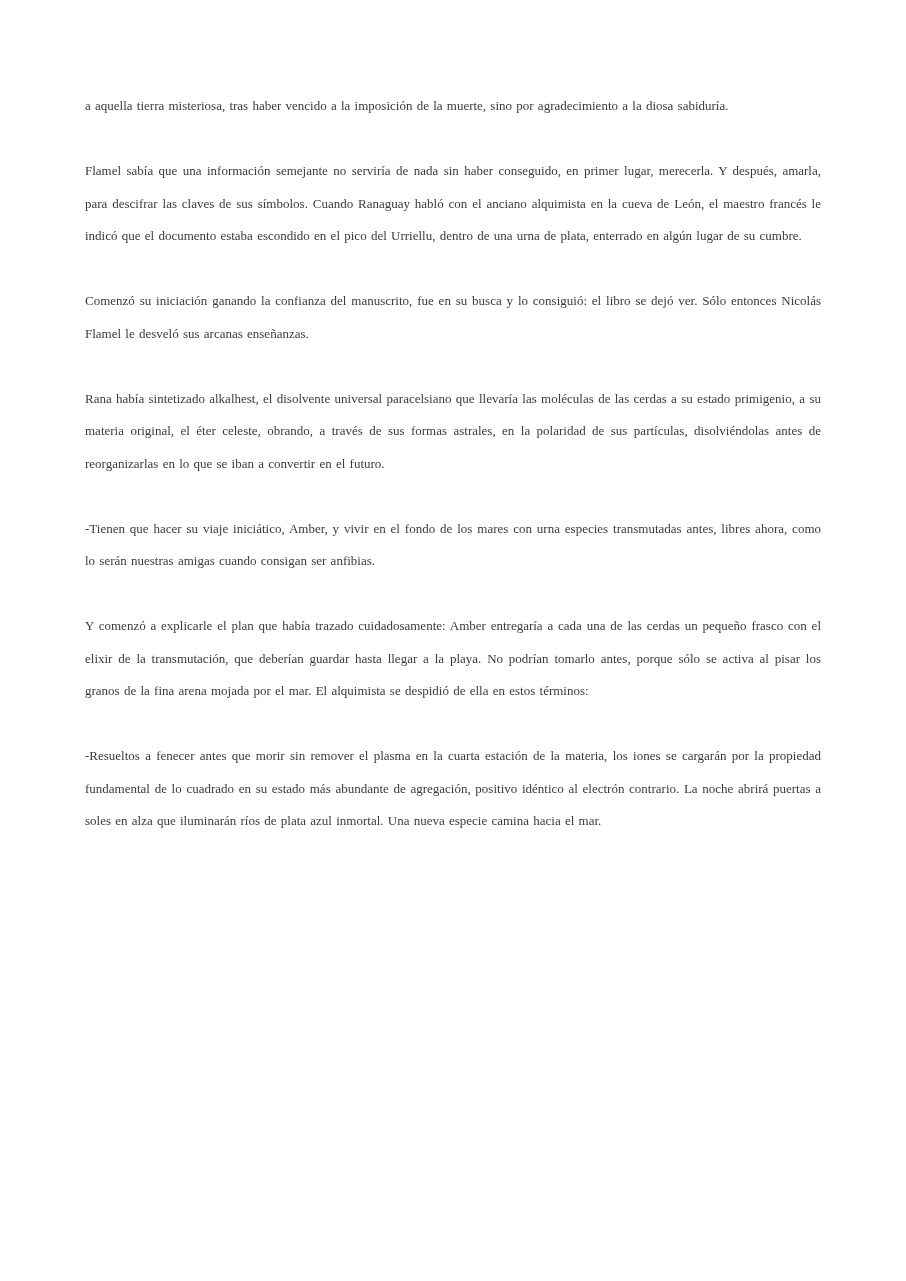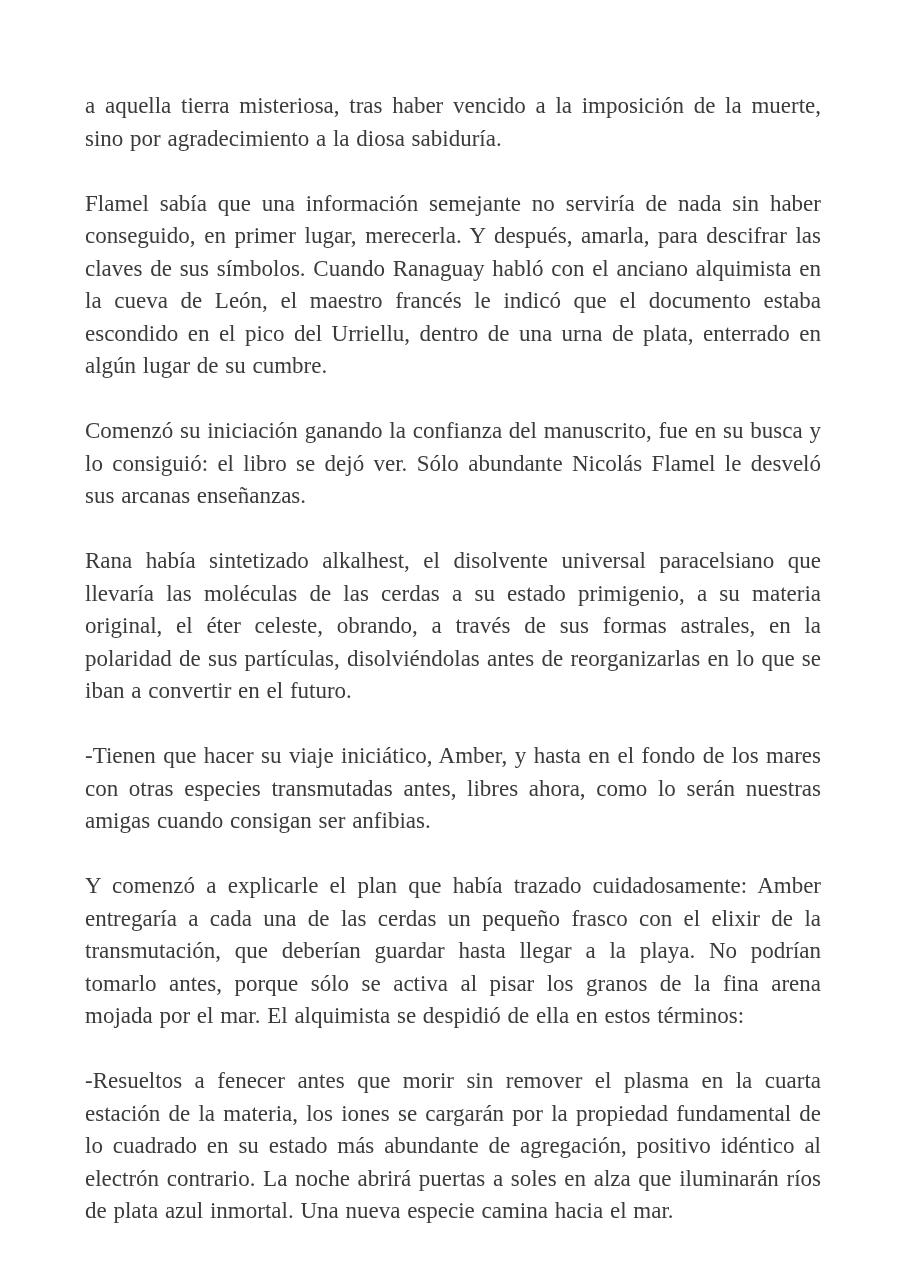--- a/index.html
+++ b/index.html
@@ -12,35 +12,35 @@
     overflow: hidden;
     font-family: "Liberation Serif", "DejaVu Serif", serif;
   }
   .page {
     width: 906px;
     height: 1281px;
     background: #ffffff;
     padding: 90px 85px 40px 85px;
   }
   .page p {
-    font-size: 23px;
+    font-size: 13px;
     line-height: 32.5px;
     color: #3b3b3b;
     text-align: justify;
     margin-bottom: 32.5px;
     word-spacing: 1px;
   }
   .page p:last-child {
     margin-bottom: 8px;
   }
 </style>
 </head>
 <body>
 
 <div class="page">
   <p>a aquella tierra misteriosa, tras haber vencido a la imposición de la muerte, sino por agradecimiento a la diosa sabiduría.</p>
   <p>Flamel sabía que una información semejante no serviría de nada sin haber conseguido, en primer lugar, merecerla. Y después, amarla, para descifrar las claves de sus símbolos. Cuando Ranaguay habló con el anciano alquimista en la cueva de León, el maestro francés le indicó que el documento estaba escondido en el pico del Urriellu, dentro de una urna de plata, enterrado en algún lugar de su cumbre.</p>
-  <p>Comenzó su iniciación ganando la confianza del manuscrito, fue en su busca y lo consiguió: el libro se dejó ver. Sólo abundante Nicolás Flamel le desveló sus arcanas enseñanzas.</p>
+  <p>Comenzó su iniciación ganando la confianza del manuscrito, fue en su busca y lo consiguió: el libro se dejó ver. Sólo entonces Nicolás Flamel le desveló sus arcanas enseñanzas.</p>
   <p>Rana había sintetizado alkalhest, el disolvente universal paracelsiano que llevaría las moléculas de las cerdas a su estado primigenio, a su materia original, el éter celeste, obrando, a través de sus formas astrales, en la polaridad de sus partículas, disolviéndolas antes de reorganizarlas en lo que se iban a convertir en el futuro.</p>
-  <p>-Tienen que hacer su viaje iniciático, Amber, y hasta en el fondo de los mares con otras especies transmutadas antes, libres ahora, como lo serán nuestras amigas cuando consigan ser anfibias.</p>
+  <p>-Tienen que hacer su viaje iniciático, Amber, y vivir en el fondo de los mares con urna especies transmutadas antes, libres ahora, como lo serán nuestras amigas cuando consigan ser anfibias.</p>
   <p>Y comenzó a explicarle el plan que había trazado cuidadosamente: Amber entregaría a cada una de las cerdas un pequeño frasco con el elixir de la transmutación, que deberían guardar hasta llegar a la playa. No podrían tomarlo antes, porque sólo se activa al pisar los granos de la fina arena mojada por el mar. El alquimista se despidió de ella en estos términos:</p>
   <p>-Resueltos a fenecer antes que morir sin remover el plasma en la cuarta estación de la materia, los iones se cargarán por la propiedad fundamental de lo cuadrado en su estado más abundante de agregación, positivo idéntico al electrón contrario. La noche abrirá puertas a soles en alza que iluminarán ríos de plata azul inmortal. Una nueva especie camina hacia el mar.</p>
 </div>
 
 </body></html>

